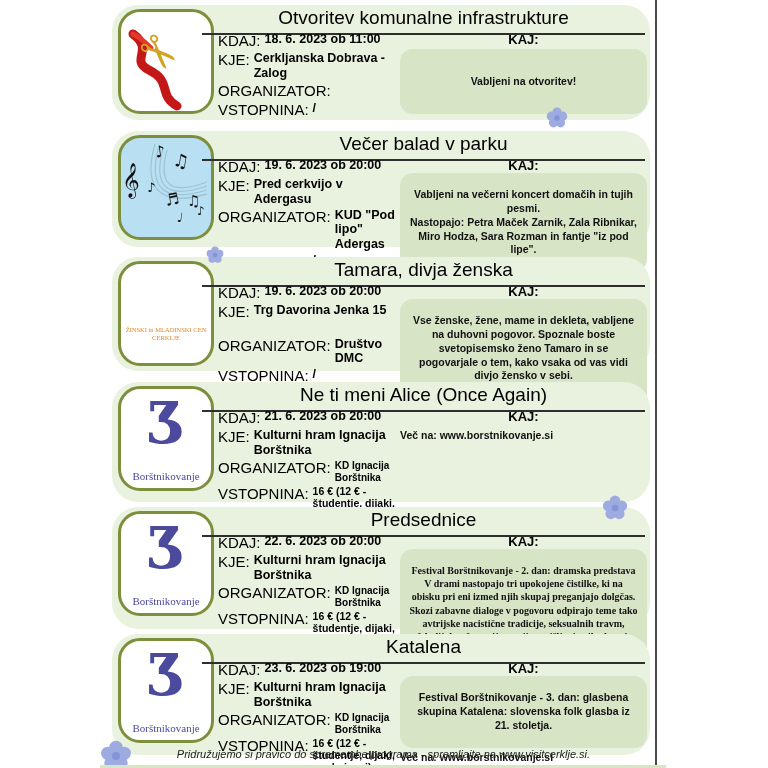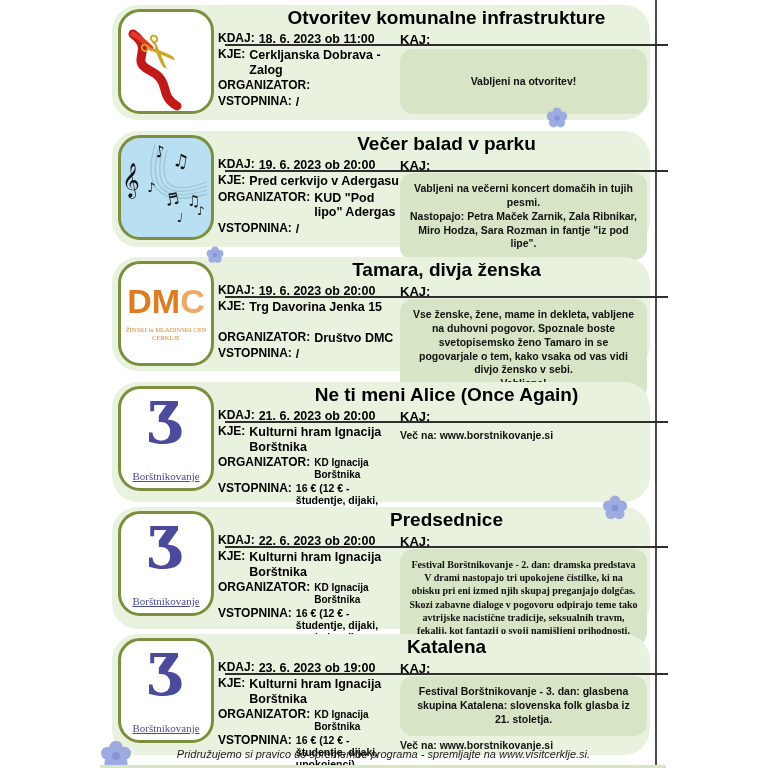--- a/index.html
+++ b/index.html
@@ -9,23 +9,23 @@
   .bottom-strip{position:absolute;left:100px;bottom:0;width:566px;height:3px;background:#d8e6c5;}
 
   .card{position:absolute;left:112px;width:538px;background:#e8f2de;border-radius:26px;}
   .p0{top:5px;height:115px;}
   .p1{top:131px;height:116px;}
   .p2{top:257px;height:114px;}
   .p3{top:382px;height:120px;}
   .p4{top:507px;height:122px;}
   .p5{top:634px;height:121px;}
 
-  .title-wrap{position:absolute;left:113px;top:1px;width:443px;text-align:center;
-    font-weight:bold;font-size:19px;line-height:23px;letter-spacing:0px;
-    border-bottom:2px solid #2e2e2e;padding-bottom:15px;color:#000;}
+  .title-wrap{position:absolute;left:90px;top:1px;width:443px;text-align:center;
+    font-weight:normal;font-size:19px;line-height:23px;letter-spacing:0px;
+    border-bottom:2px solid #2e2e2e;padding-bottom:4px;color:#000;}
 
   .icon-box{position:absolute;left:6px;top:4px;width:96px;height:105px;background:#fff;
     border:3px solid #7d8f3c;border-radius:22px;box-sizing:border-box;overflow:hidden;}
   .icon-box.music{background:#b9e0f2;}
 
   
   .scissors-glyph{position:absolute;left:18px;top:14px;font-size:46px;color:#cfa522;
     transform:rotate(45deg);font-family:"DejaVu Sans",sans-serif;}
   .ribbon-svg{position:absolute;left:0;top:0;}
 
@@ -48,35 +48,35 @@
   .dmc-letters span:last-child{color:#efa960;}
   .dmc-sub{position:absolute;left:0;top:62px;width:100%;text-align:center;
     font-family:"Liberation Serif",serif;color:#d98a2b;font-size:6.5px;line-height:8px;
     white-space:nowrap;}
 
   
   .swan-glyph{position:absolute;left:0;top:2px;width:100%;text-align:center;
     font-family:"DejaVu Serif",serif;font-weight:bold;font-size:58px;line-height:64px;
     color:#4b4a9d;}
   .borstnik-text{position:absolute;left:0;bottom:6px;width:100%;text-align:center;
-    font-family:"Liberation Serif",serif;font-size:11px;color:#4b4a9d;text-decoration:underline;}
+    font-family:"Liberation Serif",serif;font-size:11px;color:#4b4a9d;}
 
   .info{position:absolute;left:106px;top:27px;width:182px;}
   .row{display:flex;align-items:flex-start;margin-bottom:2px;line-height:1.15;}
-  .lbl{font-weight:bold;font-size:12px;white-space:nowrap;margin-right:4px;color:#000;}
+  .lbl{font-weight:normal;font-size:15px;white-space:nowrap;margin-right:4px;color:#000;}
   .val{font-weight:bold;font-size:12.5px;color:#000;}
   .val.xs{font-size:9px;padding-top:2px;}
   .val.sm{font-size:10px;padding-top:1px;}
   .val.fee{font-size:10.5px;}
 
   .kaj-col{position:absolute;left:288px;top:27px;right:3px;bottom:6px;display:flex;
     flex-direction:column;}
-  .kaj-label{font-weight:bold;font-size:13px;color:#000;height:17px;}
+  .kaj-label{font-weight:bold;font-size:13px;color:#000;height:17px;text-align:center;}
   .kaj-box{flex:1;background:#d8e4c6;border-radius:13px;display:flex;align-items:center;
-    justify-content:center;padding:9px 9px;box-sizing:border-box;}
+    justify-content:center;padding:15px 9px;box-sizing:border-box;}
   .kaj-text{font-weight:bold;font-size:10.5px;line-height:1.32;text-align:center;
     white-space:pre-line;color:#111;}
   .kaj-more{font-weight:bold;font-size:10.5px;text-align:left;margin-top:3px;color:#111;}
 
   .flower{position:absolute;}
   .footer{position:absolute;left:112px;top:748px;width:543px;text-align:center;
     font-style:italic;font-size:11px;color:#1c1c1c;}
 </style>
 </head>
 <body>
@@ -158,21 +158,20 @@
       <div class="kaj-label">KAJ:</div>
       <div class="kaj-box">
           <div class="kaj-text">Vabljeni na večerni koncert domačih in tujih pesmi.
 Nastopajo: Petra Maček Zarnik, Zala Ribnikar, Miro Hodza, Sara Rozman in fantje "iz pod lipe".</div>
         </div>
     </div>
   </div>
 
   <div class="card p2">
     <div class="icon-box">
-      <div class="dmc-letters"><span>D</span><span>M</span><span>C</span></div>
       <div class="dmc-sub">
         <div>ŽINSKI in MLADINSKI CEN</div>
         <div>CERKLJE</div>
       </div>
     </div>
     <div class="title-wrap">Tamara, divja ženska</div>
     <div class="info">
       <div class="row">
           <span class="lbl">KDAJ:</span>
           <span class="val">19. 6. 2023 ob 20:00</span>

